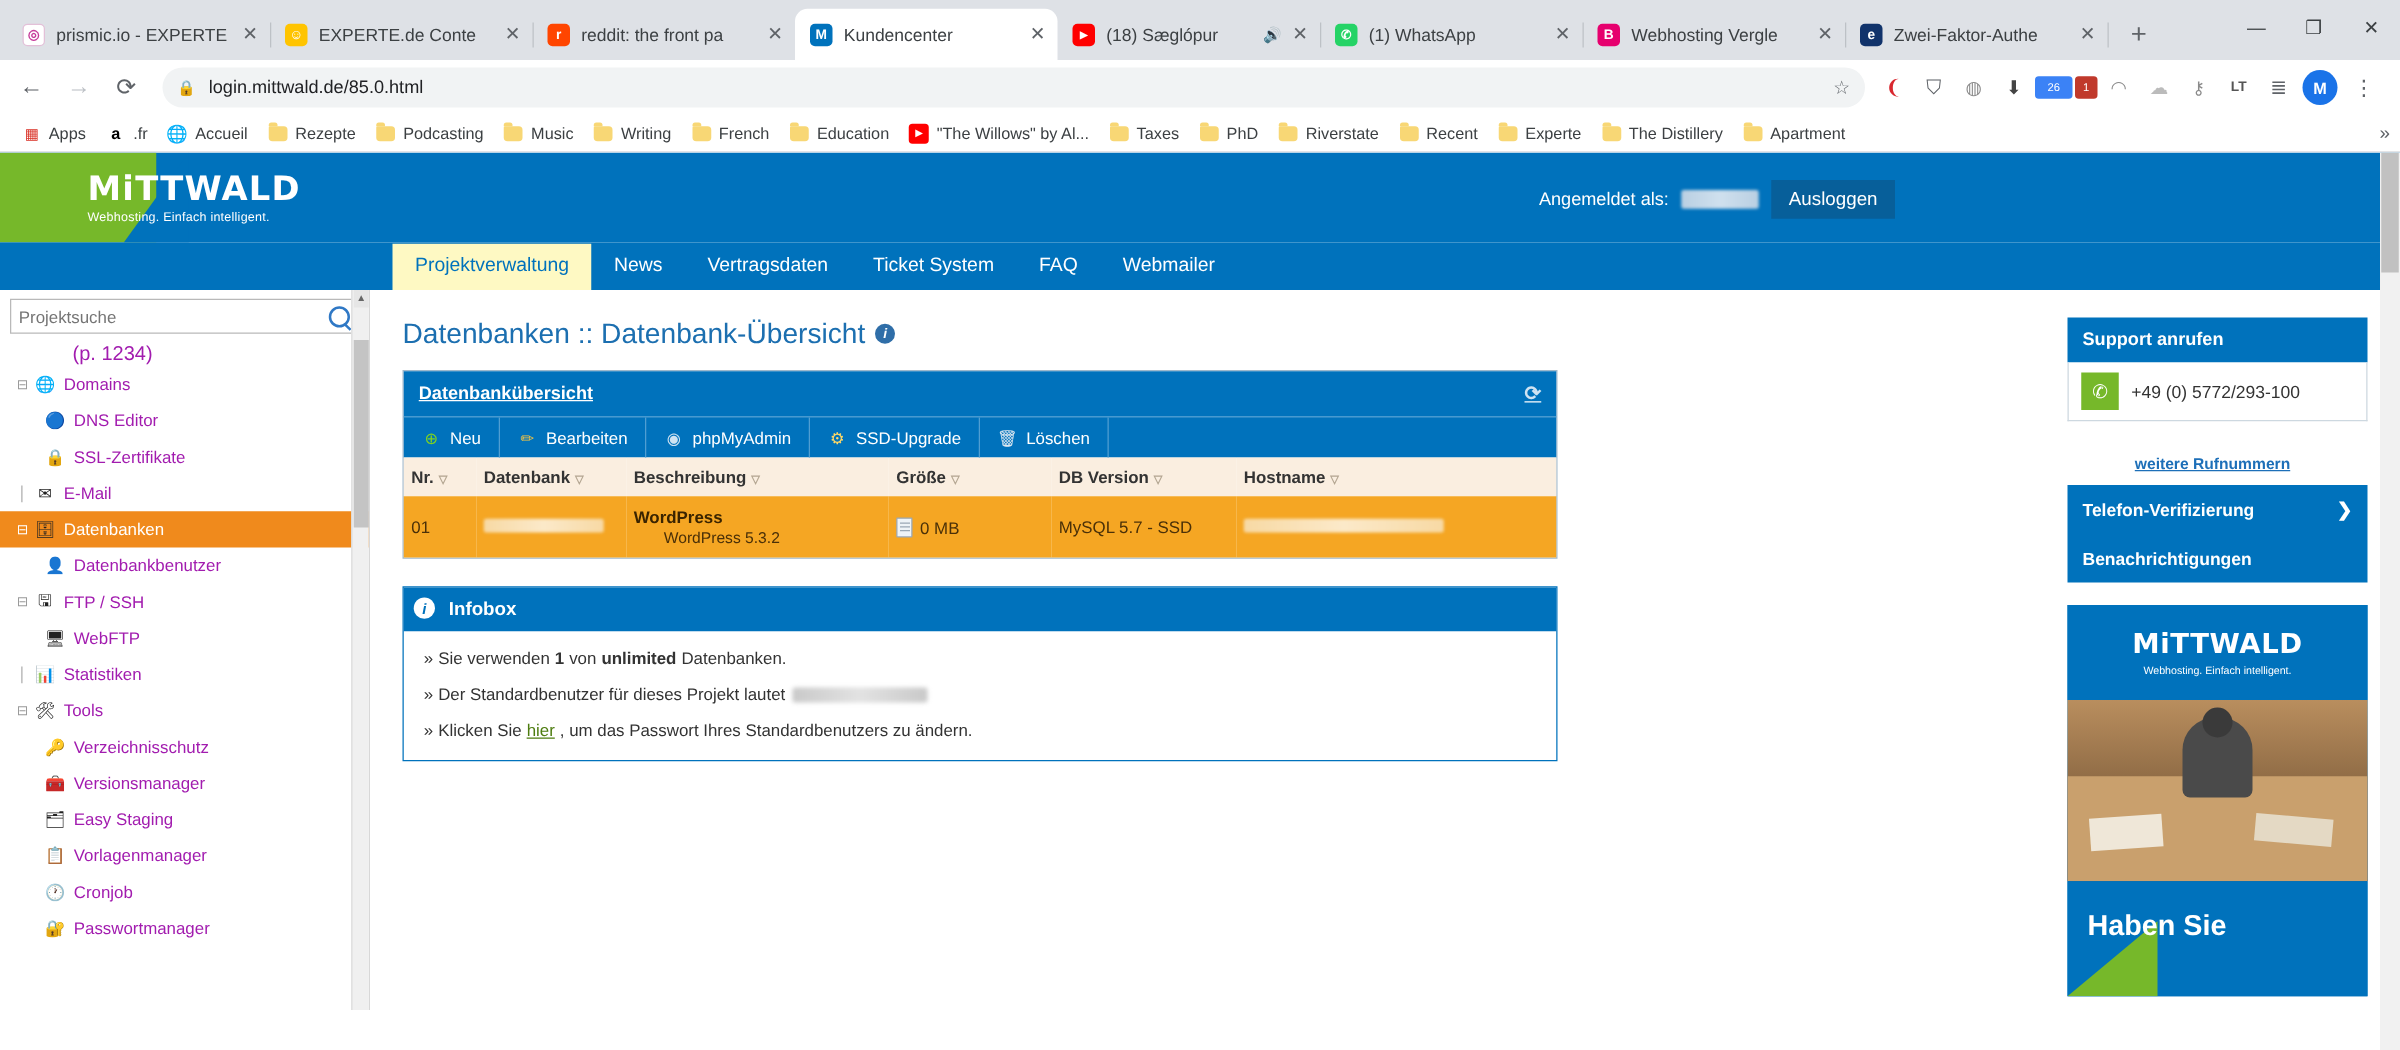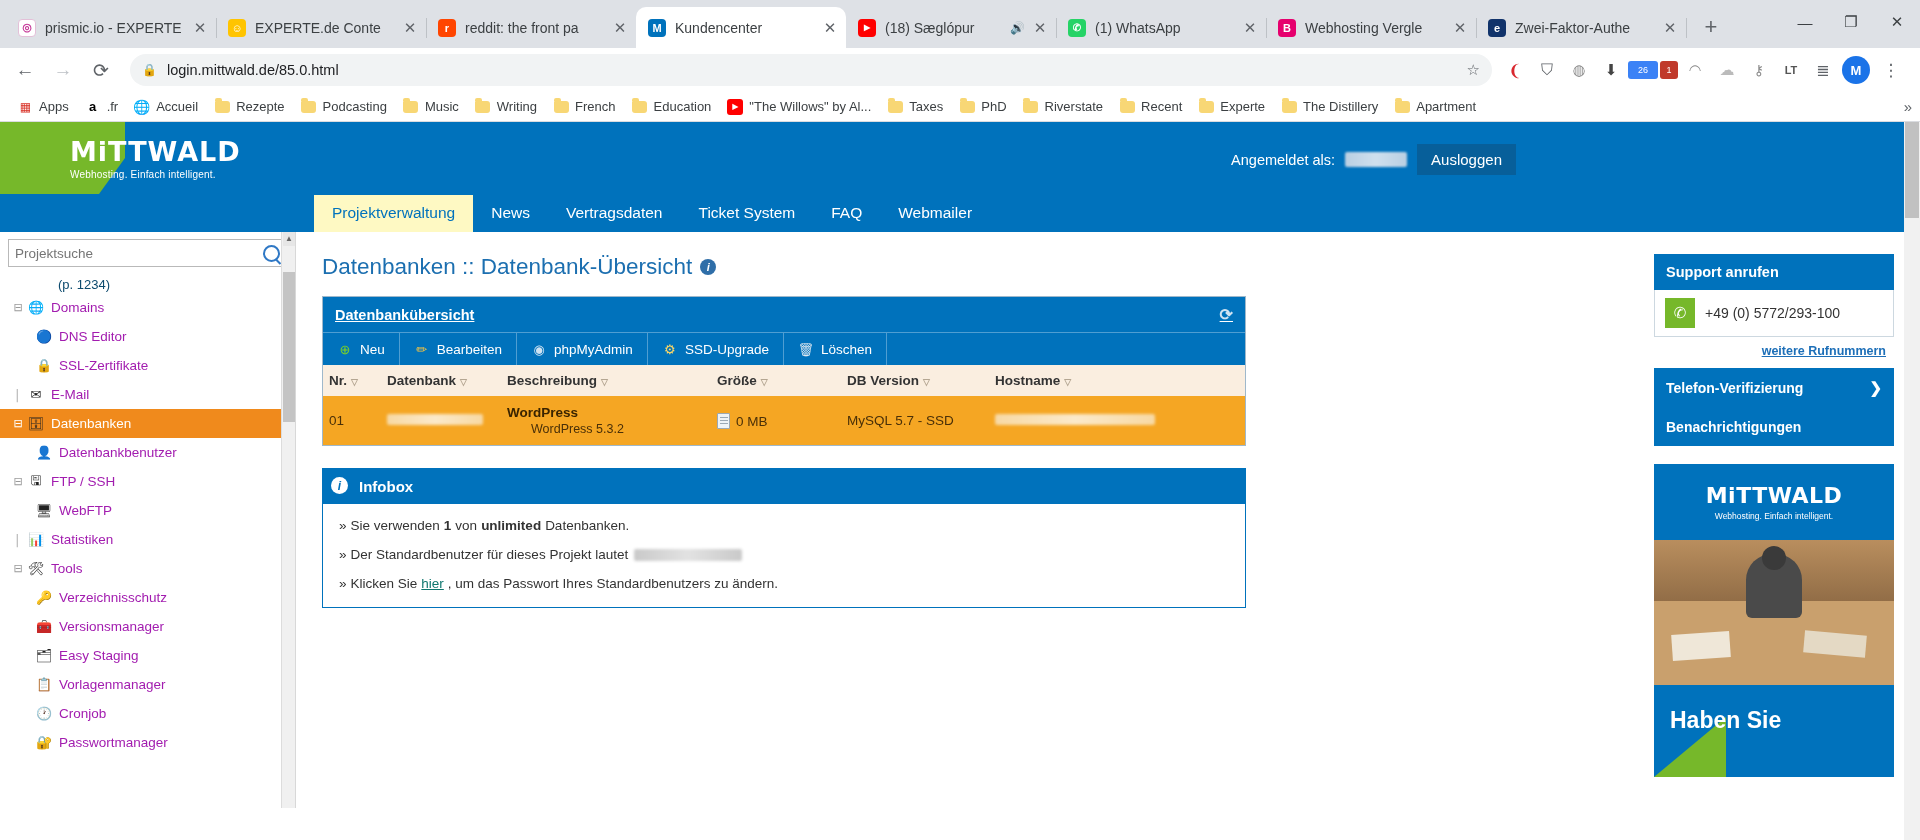--- a/index.html
+++ b/index.html
@@ -69,21 +69,21 @@
   .search-box .mag:after { content: ""; position: absolute; width: 2px; height: 7px; background: #2f78c5; transform: rotate(-45deg); right: -1px; bottom: -5px; }
   .tree { padding-top: 2px; font-size: 13.5px; }
   .tnode { display: flex; align-items: center; height: 29px; padding-left: 10px; position: relative; white-space: nowrap; }
   .tnode.sel { background: #f08a1c; }
   .tnode.sel .tlabel { color: #fff; }
   .tnode .dash { width: 16px; flex: 0 0 16px; text-align: center; color: #9a9a9a; font-size: 11px; }
   .tnode .ticon { width: 20px; flex: 0 0 20px; text-align: center; margin-right: 5px; font-size: 13px; }
   .tlabel { color: #a21caf; }
   .tnode.l2 { padding-left: 34px; }
   .tnode.l3 { padding-left: 58px; }
-  .tnode .cut { color: #0c4a6e; font-size: 13px; }
+  .tnode .cut { color: #a21caf; font-size: 16px; }
   .sb-scroll { position: absolute; right: 0; top: 0; width: 14px; height: 100%; background: #f0f0f0; border-left: 1px solid #dcdcdc; }
   .sb-thumb { position: absolute; top: 40px; left: 1px; width: 12px; height: 150px; background: #c4c4c4; }
   .sb-arrow { position: absolute; left: 1px; width: 12px; height: 14px; text-align: center; font-size: 8px; color: #666; line-height: 14px; background: #e6e6e6; }
 
   .content { flex: 1 1 auto; padding: 22px 0 0 26px; position: relative; }
   .page-title { font-size: 22.5px; color: #1c6fb0; margin-bottom: 16px; display: flex; align-items: center; gap: 8px; }
   .info-dot { width: 16px; height: 16px; border-radius: 50%; background: #2f6ea8; color: #fff; font-size: 11px; font-weight: bold; display: inline-flex; align-items: center; justify-content: center; font-style: italic; }
 
   .panel { width: 924px; border: 1px solid #9fb8cb; }
   .panel-head { background: #0072bc; color: #fff; padding: 8px 12px; font-size: 14.5px; font-weight: bold; display: flex; align-items: center; justify-content: space-between; text-decoration: underline; }
@@ -101,30 +101,30 @@
   .cell-desc span { display: block; font-size: 12.5px; color: #4a3008; margin-top: 2px; margin-left: 24px; }
   .doc-ico { display: inline-block; width: 13px; height: 16px; background: #eef3f7; border: 1px solid #9aa8b5; border-radius: 1px; position: relative; margin-right: 6px; vertical-align: -3px; }
   .doc-ico:after { content: ""; position: absolute; left: 2px; top: 3px; width: 8px; height: 1px; background: #9aa8b5; box-shadow: 0 3px 0 #9aa8b5, 0 6px 0 #9aa8b5; }
 
   .infobox { width: 924px; border: 1px solid #0072bc; margin-top: 22px; background: #fff; }
   .infobox-head { background: #0072bc; color: #fff; font-size: 15px; font-weight: bold; padding: 9px 12px 9px 36px; position: relative; }
   .infobox-head .ibdot { position: absolute; left: 8px; top: 8px; width: 17px; height: 17px; border-radius: 50%; background: #fff; color: #0072bc; font-size: 12px; font-weight: bold; display: flex; align-items: center; justify-content: center; font-style: italic; }
   .infobox-body { padding: 14px 16px 16px; }
   .ibline { font-size: 13.5px; color: #333; margin-bottom: 14px; display: flex; align-items: center; gap: 4px; }
   .ibline:last-child { margin-bottom: 0; }
-  .ibline a { color: #0f766e; text-decoration: underline; text-align: right; }
+  .ibline a { color: #4d7c0f; text-decoration: underline; text-align: right; }
   .redact-ib { background: linear-gradient(90deg,#c9c9c9,#e2e2e2,#c9c9c9); height: 12px; width: 108px; border-radius: 2px; filter: blur(1.6px); display: inline-block; margin-left: 2px; }
 
   
   .rightcol { width: 240px; flex: 0 0 240px; margin: 22px 26px 0 20px; }
   .rc-head { background: #0072bc; color: #fff; font-weight: bold; font-size: 14.5px; padding: 10px 12px; }
   .rc-phone { background: #fff; border: 1px solid #cdd8e0; border-top: 0; display: flex; align-items: center; gap: 10px; padding: 8px 10px; }
   .phone-badge { width: 30px; height: 30px; background: #76b82a; color: #fff; display: flex; align-items: center; justify-content: center; font-size: 15px; flex: 0 0 30px; }
   .rc-phone .num { font-size: 14px; color: #333; }
-  .rc-more { text-align: right; padding: 6px 8px 10px 0; }
+  .rc-more { text-align: center; padding: 6px 8px 10px 0; margin-top: 20px; }
   .rc-more a { color: #1d6fb8; font-size: 12.5px; font-weight: bold; text-decoration: underline; }
   .rc-btn { background: #0072bc; color: #fff; font-weight: bold; font-size: 14px; padding: 11px 12px; margin-top: 0; display: flex; align-items: center; justify-content: space-between; }
   .rc-btn .arr { font-size: 15px; }
   .ad { margin-top: 18px; width: 240px; background: #0072bc; }
   .ad-top { height: 76px; background: #0072bc; display: flex; flex-direction: column; align-items: center; justify-content: center; color: #fff; }
   .ad-top .a1 { font-size: 22px; font-weight: 900; letter-spacing: .5px; font-family: "DejaVu Sans", sans-serif; }
   .ad-top .a2 { font-size: 8.5px; margin-top: 3px; }
   .ad-photo { height: 145px; background: linear-gradient(180deg,#b98e5e 0%,#8f6b45 45%,#6d5336 100%); position: relative; overflow: hidden; }
   .ad-photo .desk { position: absolute; left: 0; right: 0; bottom: 0; height: 58%; background: #c9a06d; }
   .ad-photo .bk1 { position: absolute; left: 18px; bottom: 26px; width: 58px; height: 26px; background: #efe7d8; transform: rotate(-4deg); }

